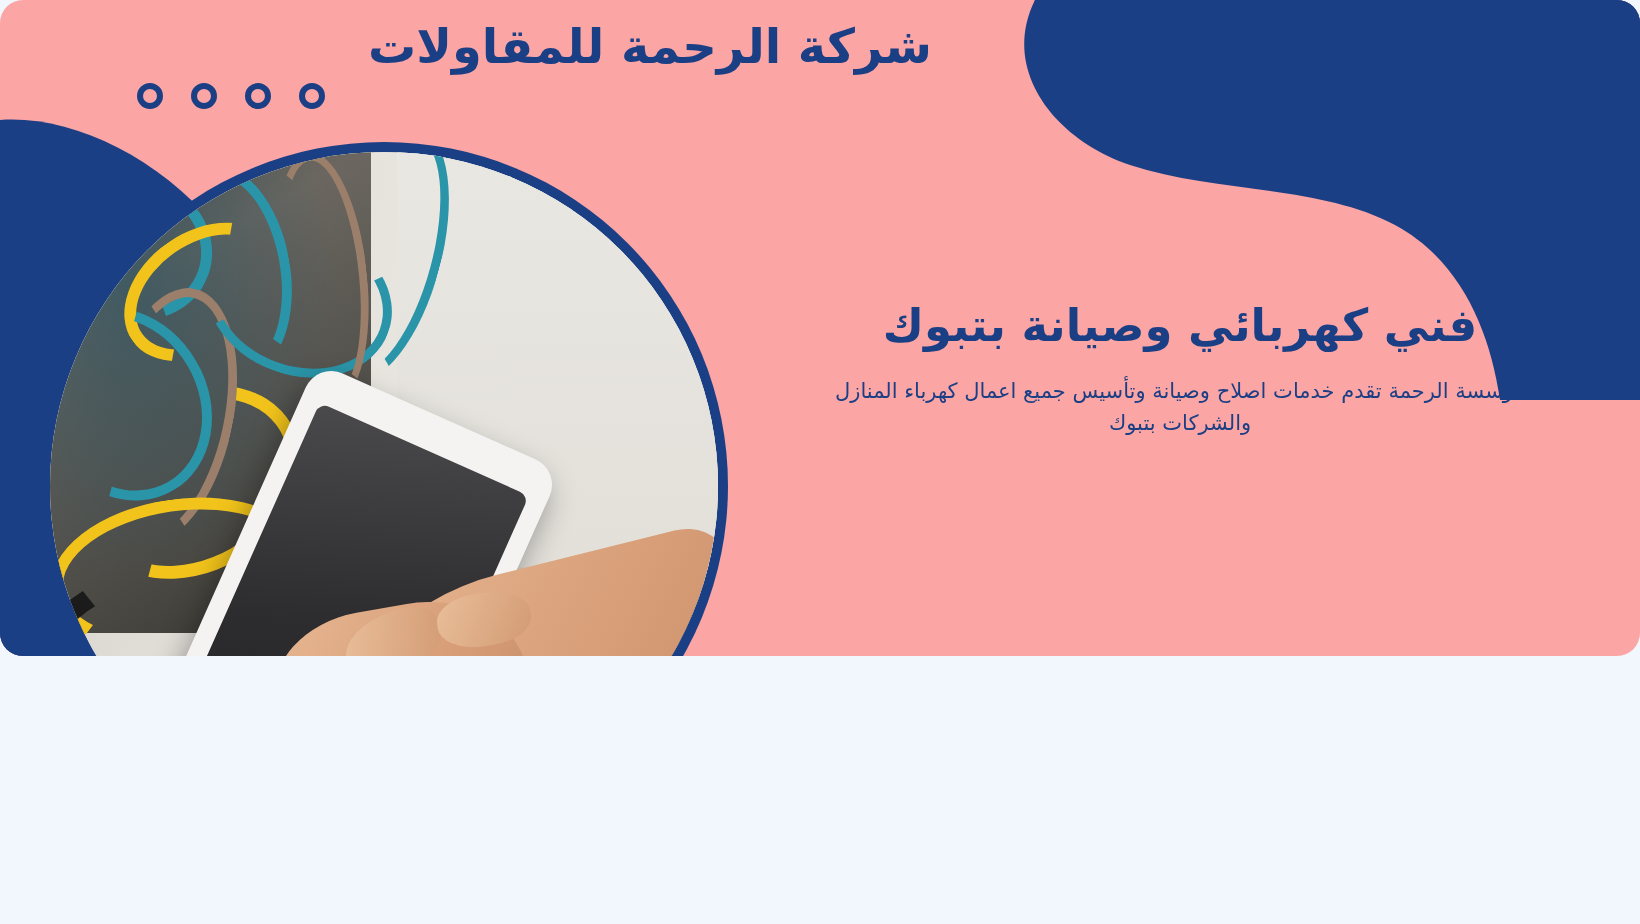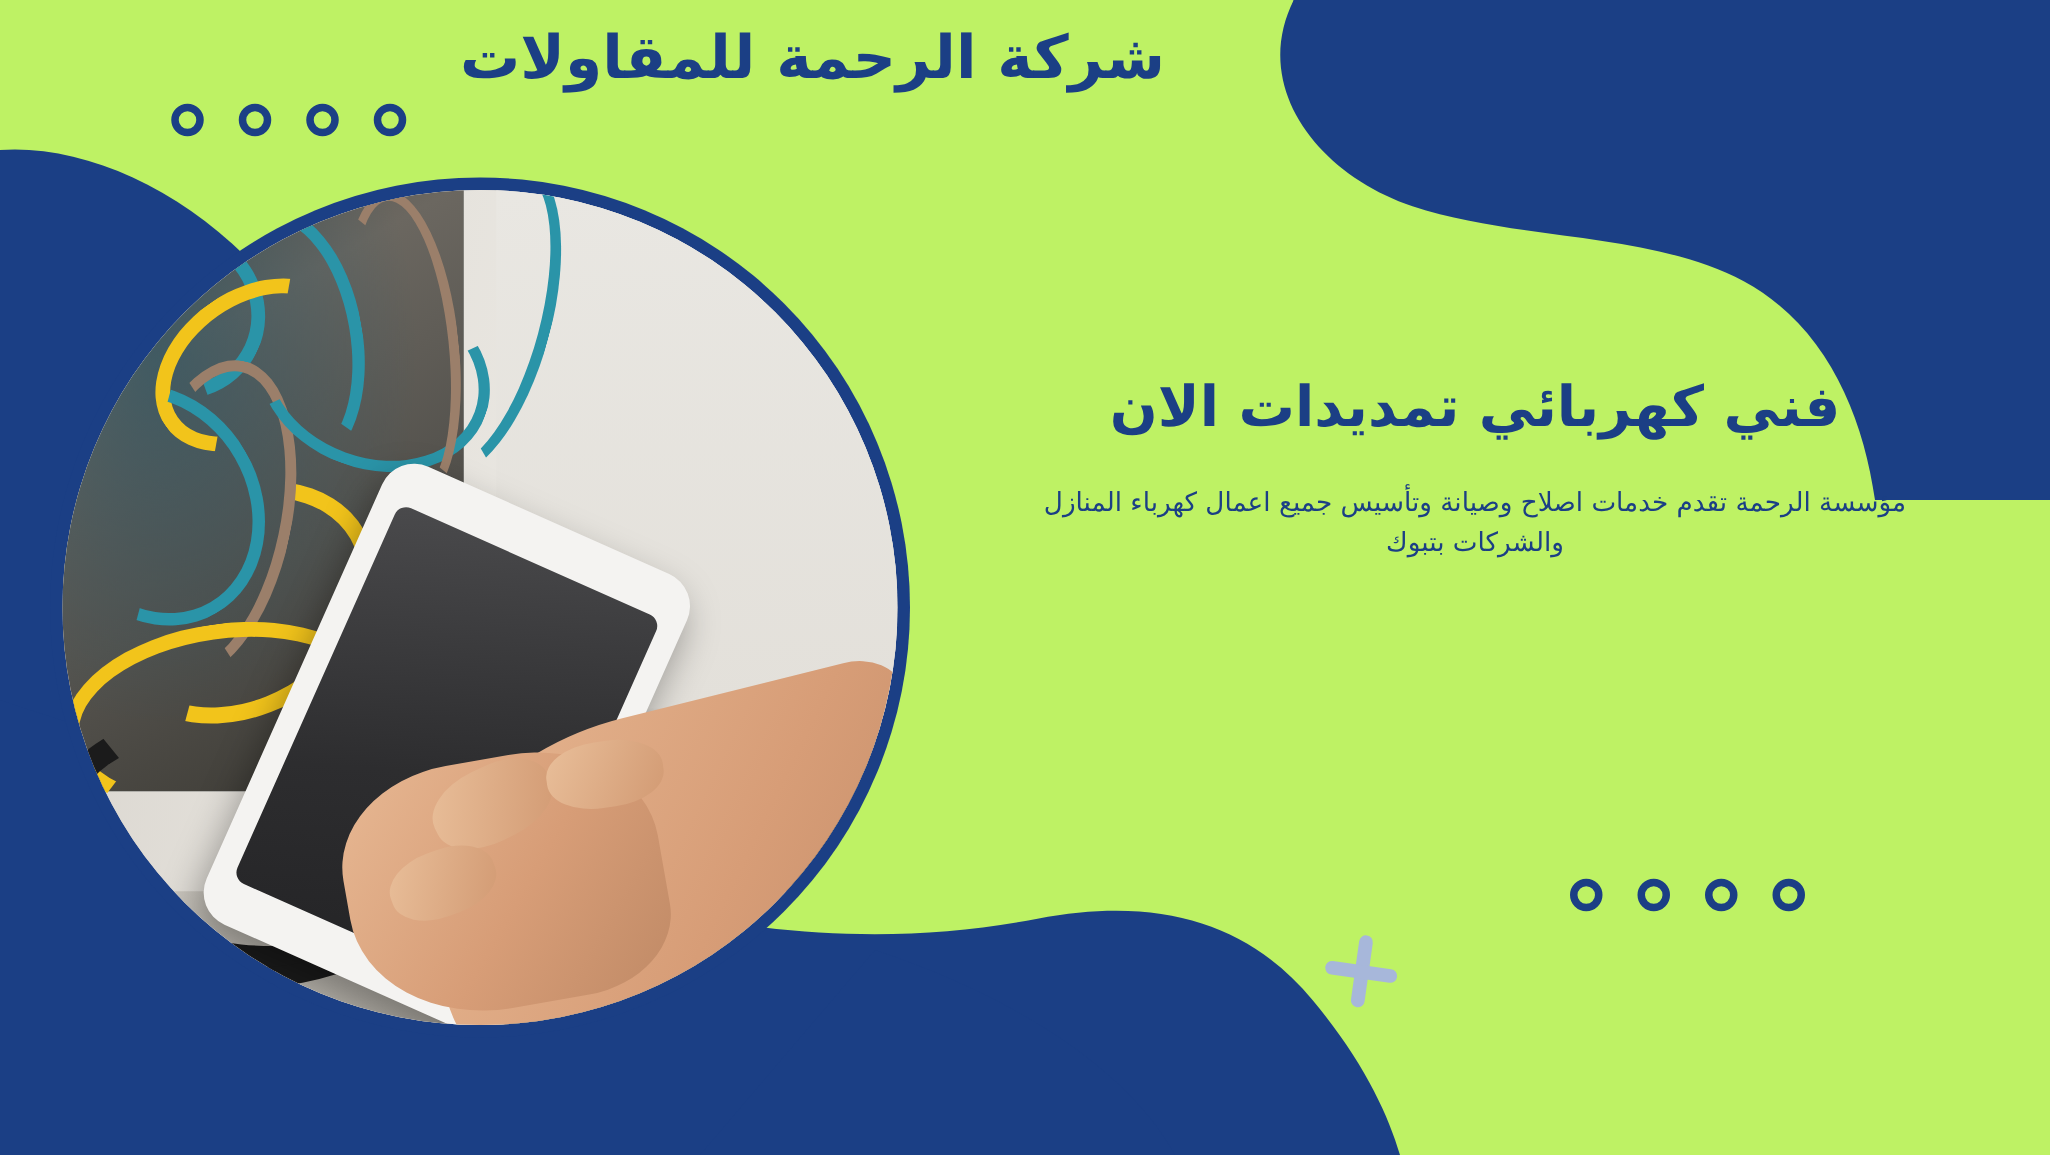--- a/index.html
+++ b/index.html
@@ -6,23 +6,24 @@
   html,body { width:1640px; height:924px; }
   body {
     font-family:"DejaVu Sans","Liberation Sans",sans-serif;
     background:#f2f6fd;
     overflow:hidden;
     position:relative;
   }
 
   #banner {
     position:absolute; inset:0;
-    width:1640px; height:924px;
-    background:#bef264;
+    width:1640px; height:656px;
+    background:#fca5a5;
     overflow:hidden;
+    border-radius:23px;
   }
 
   
   .blob-svg { position:absolute; inset:0; width:1640px; height:924px; pointer-events:none; }
 
   
   #photo-wrap {
     position:absolute;
     left:40px; top:142px;
     width:688px; height:688px;
@@ -121,21 +122,21 @@
   }
   #headline {
     color:#1b3f85;
     font-size:45px;
     font-weight:bold;
     line-height:1.15;
     text-align:center;
     white-space:nowrap;
   }
   #subtext {
-    margin-top:34px;
+    margin-top:23px;
     color:#1b3f85;
     font-size:21px;
     line-height:1.55;
     text-align:center;
   }
   #cta-row { margin-top:38px; display:flex; justify-content:center; }
   #cta-button {
     background:#1b3f85;
     color:#eef4fc;
     border:none;
@@ -228,21 +229,21 @@
   <div id="brand-title">شركة الرحمة للمقاولات</div>
 
   <div class="dot-row" id="dots-top">
     <span class="dot"></span>
     <span class="dot"></span>
     <span class="dot"></span>
     <span class="dot"></span>
   </div>
 
   <div id="content">
-    <h1 id="headline">فني كهربائي تمديدات الان</h1>
+    <h1 id="headline">فني كهربائي وصيانة بتبوك</h1>
     <p id="subtext">مؤسسة الرحمة تقدم خدمات اصلاح وصيانة وتأسيس جميع اعمال كهرباء المنازل والشركات بتبوك</p>
   </div>
 
   <div class="dot-row" id="dots-bottom">
     <span class="dot"></span>
     <span class="dot"></span>
     <span class="dot"></span>
     <span class="dot"></span>
   </div>
 

